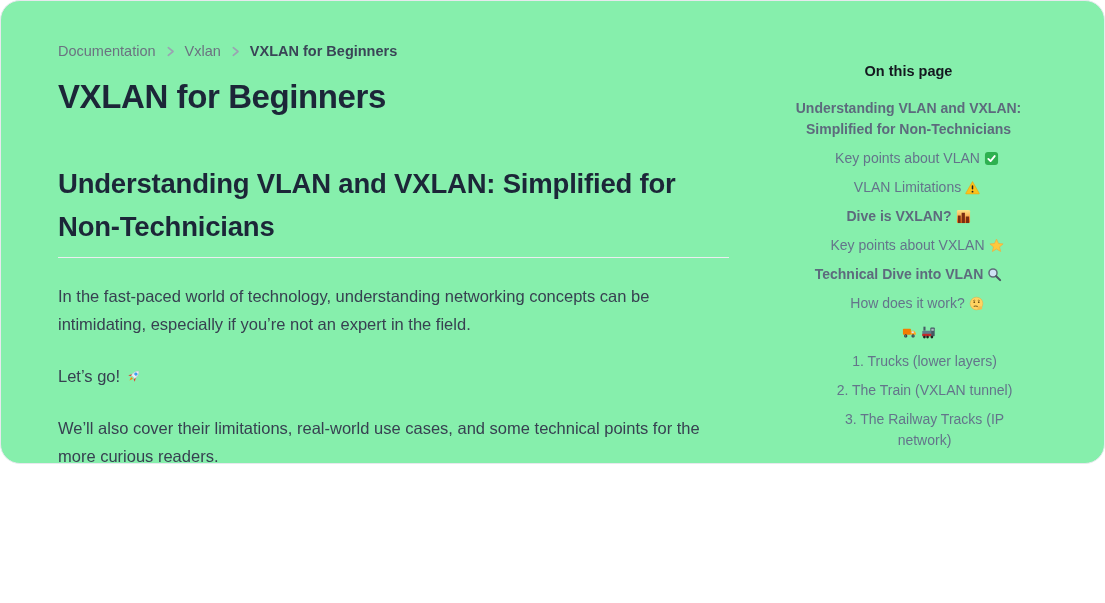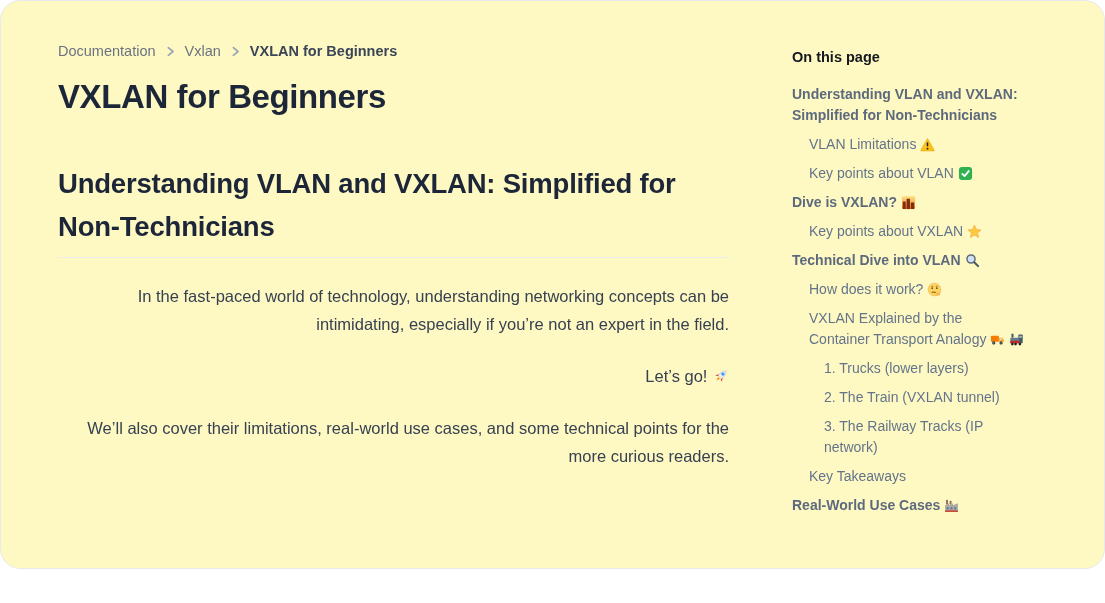--- a/index.html
+++ b/index.html
@@ -3,23 +3,23 @@
 <meta charset="utf-8">
 <style>
   html, body {
     margin: 0;
     padding: 0;
     background: #ffffff;
   }
   .card {
     position: relative;
     width: 1105px;
-    height: 569px;
+    height: 464px;
     box-sizing: border-box;
-    background: #fef9c3;
+    background: #86efac;
     border: 1px solid #e7e9ee;
     border-radius: 20px;
     overflow: hidden;
     font-family: "Liberation Sans", "DejaVu Sans", sans-serif;
   }
 
   
   .main {
     position: absolute;
     left: 57px;
@@ -60,33 +60,33 @@
     letter-spacing: -0.2px;
     color: #1c2638;
     padding-bottom: 9px;
     border-bottom: 1px solid #ebedf0;
   }
   .article-body p {
     margin: 24px 0 0;
     font-size: 16.5px;
     line-height: 28px;
     color: #374151;
-    text-align: right;
   }
   .article-body strong {
     font-weight: 700;
     color: #2b3442;
   }
 
   
   .toc {
     position: absolute;
     left: 791px;
-    top: 48px;
+    top: 62px;
     width: 233px;
+    text-align: center;
   }
   .toc-title {
     font-size: 14.5px;
     font-weight: 700;
     color: #14181f;
     margin: 0 0 19px;
   }
   .toc ul {
     list-style: none;
     margin: 0;
@@ -165,28 +165,28 @@
               </g>
             </svg></span></p>
         <p>We’ll also cover their limitations, real-world use cases, and some technical points for the more curious readers.</p>
       </div>
   </main>
 
   <aside class="toc">
     <div class="toc-title">On this page</div>
     <ul>
         <li class="lvl0 bold"><span>Understanding VLAN and VXLAN: Simplified for Non-Technicians</span></li>
+        <li class="lvl1"><span>Key points about VLAN</span><span class="emoji"><svg viewBox="0 0 16 16">
+              <rect x="1" y="1" width="14" height="14" rx="3.2" fill="#2eb150"></rect>
+              <path d="M4.6 8.4 L7 10.8 L11.4 5.4" fill="none" stroke="#fff" stroke-width="2" stroke-linecap="round" stroke-linejoin="round"></path>
+            </svg></span></li>
         <li class="lvl1"><span>VLAN Limitations</span><span class="emoji"><svg viewBox="0 0 16 16">
               <path d="M8 1.6 L15.2 14.2 Q15.4 14.8 14.8 14.8 L1.2 14.8 Q0.6 14.8 0.8 14.2 Z" fill="#fcc21b" stroke="#e8a50f" stroke-width="0.6"></path>
               <rect x="7.2" y="5.6" width="1.6" height="4.6" rx="0.8" fill="#202124"></rect>
               <circle cx="8" cy="12.4" r="1" fill="#202124"></circle>
-            </svg></span></li>
-        <li class="lvl1"><span>Key points about VLAN</span><span class="emoji"><svg viewBox="0 0 16 16">
-              <rect x="1" y="1" width="14" height="14" rx="3.2" fill="#2eb150"></rect>
-              <path d="M4.6 8.4 L7 10.8 L11.4 5.4" fill="none" stroke="#fff" stroke-width="2" stroke-linecap="round" stroke-linejoin="round"></path>
             </svg></span></li>
         <li class="lvl0 bold"><span>Dive is VXLAN?</span><span class="emoji"><svg viewBox="0 0 16 16">
               <defs>
                 <linearGradient id="g-sky" x1="0" y1="0" x2="0" y2="1">
                   <stop offset="0" stop-color="#fde68a"></stop>
                   <stop offset="1" stop-color="#f97316"></stop>
                 </linearGradient>
               </defs>
               <rect x="1" y="1" width="14" height="14" rx="1.5" fill="url(#g-sky)"></rect>
               <g fill="#7c2d12">
@@ -204,21 +204,21 @@
             </svg></span></li>
         <li class="lvl1"><span>How does it work?</span><span class="emoji"><svg viewBox="0 0 16 16">
               <circle cx="8" cy="8" r="6.8" fill="#ffd361" stroke="#eaa63c" stroke-width="0.5"></circle>
               <circle cx="5.6" cy="6.6" r="0.9" fill="#6b4d12"></circle>
               <circle cx="10.4" cy="6.6" r="0.9" fill="#6b4d12"></circle>
               <path d="M4.6 4.9 Q5.6 4.1 6.6 4.7" stroke="#6b4d12" stroke-width="0.7" fill="none"></path>
               <path d="M9.4 4.7 Q10.4 4.1 11.4 4.9" stroke="#6b4d12" stroke-width="0.7" fill="none"></path>
               <path d="M5.4 10.9 Q7.2 10.3 9 11" stroke="#6b4d12" stroke-width="1" fill="none" stroke-linecap="round"></path>
               <ellipse cx="11.6" cy="12.8" rx="2.7" ry="1.8" fill="#f5bd4f"></ellipse>
             </svg></span></li>
-        <li class="lvl1"><span>VXLAN Explained by the Container Transport Analogy</span><span class="emoji"><svg viewBox="0 0 16 16">
+        <li class="lvl1"><span class="emoji"><svg viewBox="0 0 16 16">
               <rect x="1" y="4" width="8.5" height="6.4" rx="0.8" fill="#f57c00"></rect>
               <path d="M9.5 6 L13 6 L14.8 8.4 L14.8 10.4 L9.5 10.4 Z" fill="#ffa726"></path>
               <rect x="10.3" y="6.8" width="2.2" height="1.8" fill="#cfe8ff"></rect>
               <circle cx="4" cy="11.6" r="1.7" fill="#263238"></circle>
               <circle cx="4" cy="11.6" r="0.7" fill="#90a4ae"></circle>
               <circle cx="11.8" cy="11.6" r="1.7" fill="#263238"></circle>
               <circle cx="11.8" cy="11.6" r="0.7" fill="#90a4ae"></circle>
             </svg></span><span class="emoji"><svg viewBox="0 0 16 16">
               <rect x="10" y="2.6" width="4.6" height="9.4" rx="0.8" fill="#455a64"></rect>
               <rect x="2.6" y="1.8" width="2.2" height="4.2" fill="#455a64"></rect>

